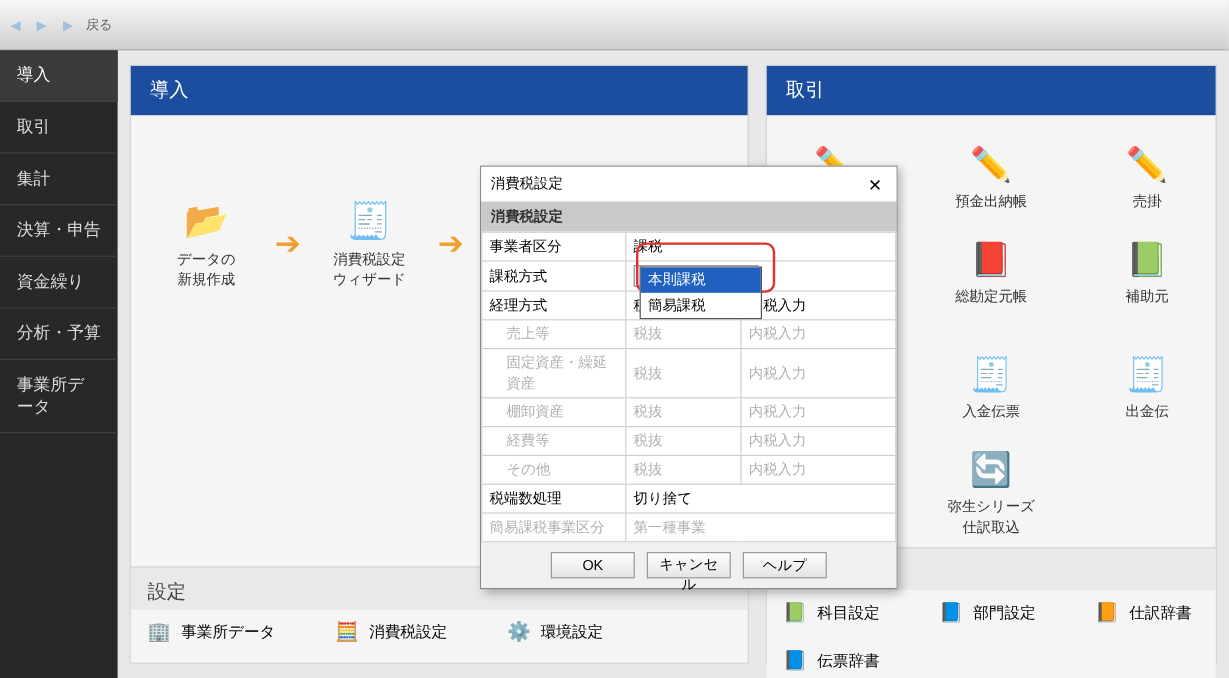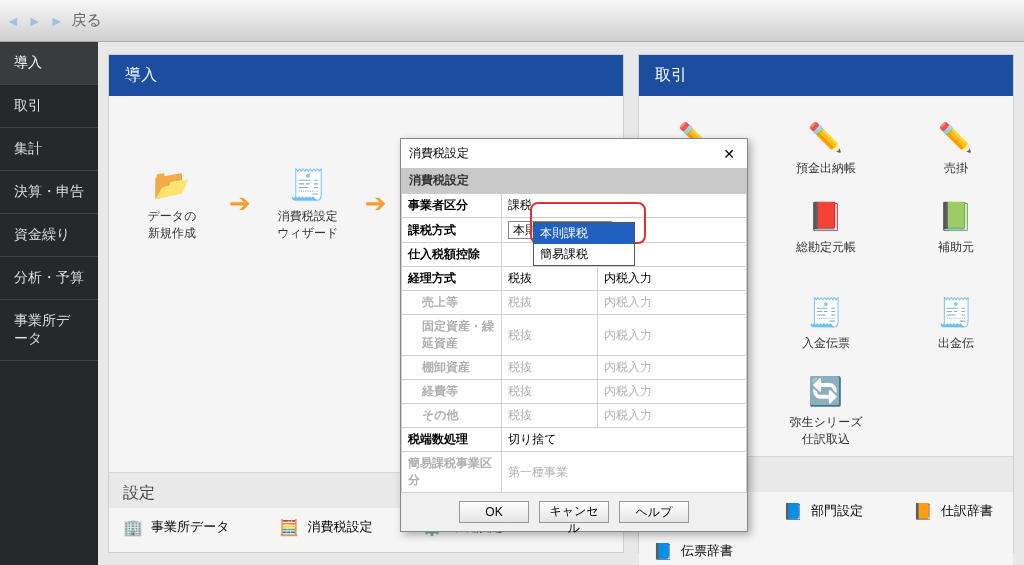--- a/index.html
+++ b/index.html
@@ -16,21 +16,21 @@
   .toolbar {
     height: 42px;
     background: linear-gradient(#f8f8f8, #cfcfcf);
     border-bottom: 1px solid #aaa;
     display: flex;
     align-items: center;
     padding: 0 6px;
     gap: 8px;
   }
   .tb-arrow { color: #a0c0e0; font-size: 14px; }
-  .tb-text { color: #666; font-size: 15px; }
+  .tb-text { color: #666; font-size: 11px; }
   .main { display: flex; height: calc(100% - 42px); }
   .sidebar {
     width: 166px;
     background: #27282a;
     color: #ddd;
     font-size: 14px;
     padding-top: 0;
   }
   .sidebar-item {
     padding: 12px 14px;
@@ -131,21 +131,21 @@
     font-weight: bold;
     padding: 4px 8px;
     font-size: 12px;
   }
   .dlg-table { width: 100%; border-collapse: collapse; font-size: 12px; background: #fff; }
   .dlg-table td {
     border: 1px solid #cfcfcf;
     padding: 3px 6px;
     height: 18px;
   }
-  .dlg-table td.label { width: 100px; font-weight: bold; }
+  .dlg-table td.label { width: 120px; }
   .dlg-table td.val { width: 96px; }
   .dlg-table tr.disabled td { color: #b0b0b0; }
   .dlg-table td.indent { padding-left: 20px; }
   .combo-wrap {
     position: relative;
   }
   .combo {
     width: 104px;
     height: 18px;
     border: 1px solid #888;
@@ -357,24 +357,20 @@
       <td class="val" colspan="2">
         <div class="combo-wrap">
           <div class="combo">
             <span>本則課税</span>
             <span class="arr">▼</span>
           </div>
         </div>
       </td>
     </tr>
     <tr>
-          <td class="label">仕入税額控除</td>
-          <td class="val" colspan="2"></td>
-        </tr>
-    <tr>
           <td class="label">経理方式</td>
           <td class="val">税抜</td>
           <td>内税入力</td>
         </tr>
     <tr class="disabled">
           <td class="label indent">売上等</td>
           <td class="val">税抜</td>
           <td>内税入力</td>
         </tr>
     <tr class="disabled">

